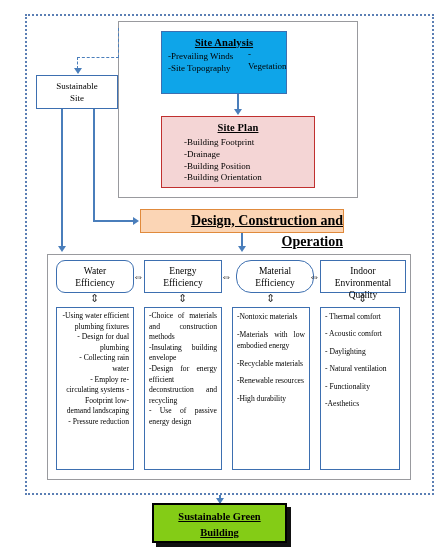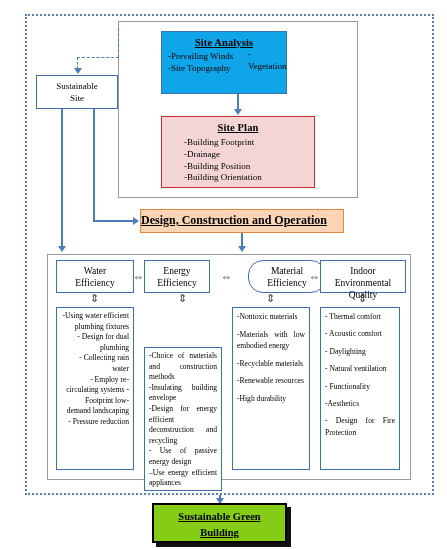--- a/index.html
+++ b/index.html
@@ -58,22 +58,22 @@
   }
   .sa-list{
     position:relative;font-size:9px;line-height:11.5px;padding:2px 0 0 6px;
   }
   .sa-list .right{position:absolute;left:86px;top:0;}
   .sp-list{font-size:9px;line-height:11.8px;padding:3px 16px 0 22px;}
   .site-lbl{
     text-align:center;font-size:9px;line-height:12px;padding-top:4px;
   }
   .design-lbl{
-    text-align:left;font-weight:bold;text-decoration:underline;
-    font-size:12px;line-height:21px;
+    text-align:right;font-weight:bold;text-decoration:underline;
+    font-size:14px;line-height:21px;margin-left:12px;
   }
   .green-lbl{
     text-align:center;font-weight:bold;text-decoration:underline;
     font-size:10.5px;line-height:16px;padding-top:4px;
   }
 
   
   .lower-panel{
     position:absolute;left:47px;top:254px;width:364px;height:226px;
     border:1px solid #999a9e;background:#fff;box-sizing:border-box;
@@ -156,29 +156,29 @@
   <div class="arr arr-r" style="left:133px;top:217px;"></div>
 
   <div class="ln vl" style="left:61px;top:109px;height:138px;"></div>
   <div class="arr arr-d" style="left:58px;top:246px;"></div>
 
   <div class="ln vl" style="left:241px;top:233px;height:14px;"></div>
   <div class="arr arr-d" style="left:238px;top:246px;"></div>
 
   <div class="lower-panel"></div>
 
-  <div class="pillar-head" style="left:56px;top:260px;width:78px;">
+  <div class="pillar-head" style="left:56px;top:260px;width:78px;border-radius:9px;">
     <span>Water</span><br>
     <span>Efficiency</span>
   </div>
-  <div class="pillar-head" style="left:144px;top:260px;width:66px;">
+  <div class="pillar-head" style="left:144px;top:260px;width:78px;">
     <span>Energy</span><br>
     <span>Efficiency</span>
   </div>
-  <div class="pillar-head" style="left:248px;top:260px;width:78px;border-radius:15px;">
+  <div class="pillar-head" style="left:236px;top:260px;width:78px;border-radius:15px;">
     <span>Material</span><br>
     <span>Efficiency</span>
   </div>
   <div class="pillar-head" style="left:320px;top:260px;width:86px;">
     <span>Indoor Environmental</span><br>
     <span>Quality</span>
   </div>
 
   <div class="dbl-h" style="left:133px;top:271px;">⇔</div>
   <div class="dbl-h" style="left:221px;top:271px;">⇔</div>
@@ -191,44 +191,42 @@
 
   <div class="pillar-body" style="left:56px;top:307px;width:78px;height:163px;text-align:right;">
     <p>-Using water efficient plumbing fixtures</p>
     <p>- Design for dual plumbing</p>
     <p>- Collecting rain water</p>
     <p>- Employ re-circulating systems -</p>
     <p>Footprint low-demand landscaping</p>
     <p>- Pressure reduction</p>
   </div>
 
-  <div class="pillar-body just" style="left:144px;top:307px;width:78px;height:144px;margin-top:40px;">
+  <div class="pillar-body just" style="left:144px;top:307px;width:78px;height:163px;">
     <p>-Choice of materials and construction methods</p>
     <p>-Insulating building envelope</p>
     <p>-Design for energy efficient deconstruction and recycling</p>
     <p>- Use of passive energy design</p>
-    <p>–Use energy efficient appliances</p>
   </div>
 
   <div class="pillar-body just" style="left:232px;top:307px;width:78px;height:163px;line-height:11.6px;">
     <p style="margin-bottom:6px">-Nontoxic materials</p>
     <p style="margin-bottom:6px">-Materials with low embodied energy</p>
     <p style="margin-bottom:6px">-Recyclable materials</p>
     <p style="margin-bottom:6px">-Renewable resources</p>
     <p style="margin-bottom:6px">-High durability</p>
   </div>
 
   <div class="pillar-body just" style="left:320px;top:307px;width:80px;height:163px;line-height:11.4px;">
     <p style="margin-bottom:6px">- Thermal comfort</p>
     <p style="margin-bottom:6px">- Acoustic comfort</p>
     <p style="margin-bottom:6px">- Daylighting</p>
     <p style="margin-bottom:6px">- Natural ventilation</p>
     <p style="margin-bottom:6px">- Functionality</p>
     <p style="margin-bottom:6px">-Aesthetics</p>
-    <p>-    Design    for    Fire Protection</p>
   </div>
 
   <div class="ln vl" style="left:219px;top:495px;height:14px;"></div>
   <div class="arr arr-d" style="left:216px;top:498px;"></div>
 
   <div class="box green-box">
     <div class="green-lbl">
       <span>Sustainable Green</span><br>
       <span>Building</span>
     </div>

